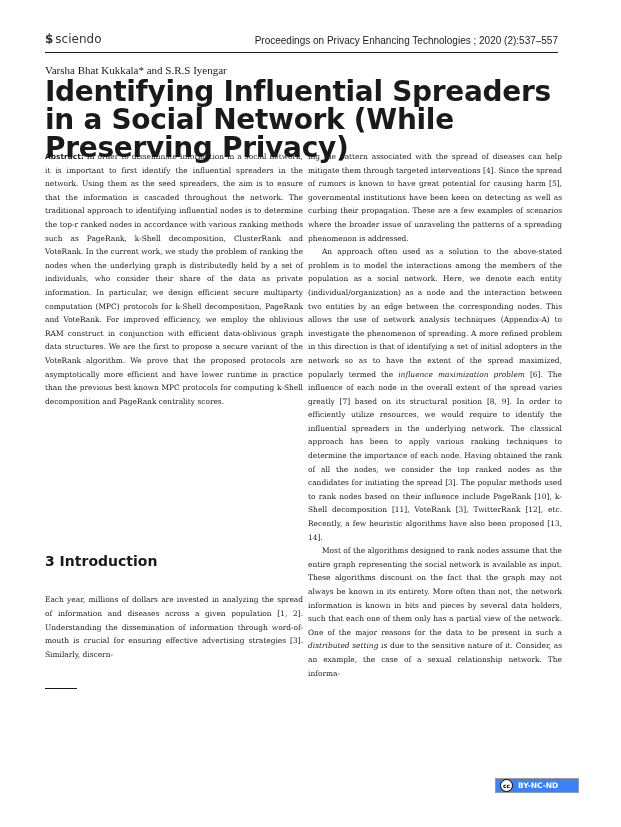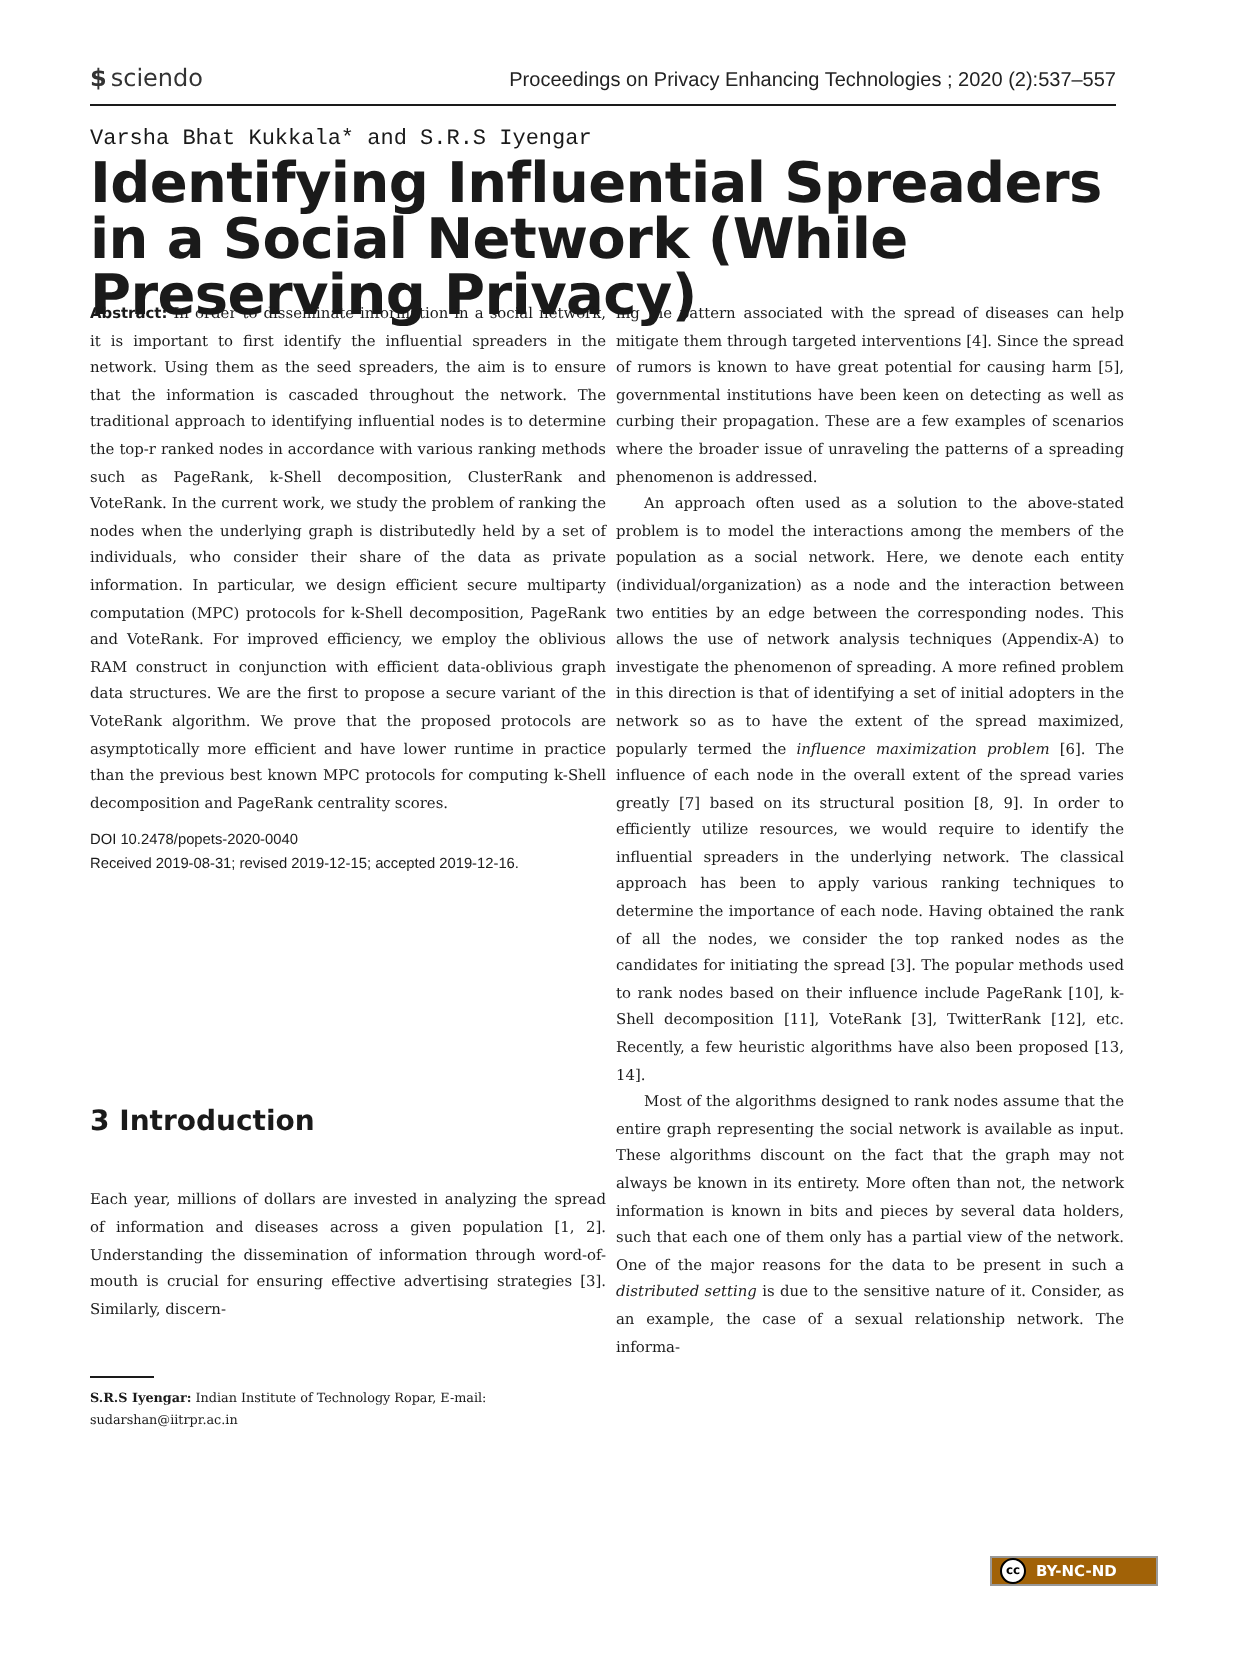--- a/index.html
+++ b/index.html
@@ -1,37 +1,37 @@
 <!DOCTYPE html>
 <html><head>
 <meta charset="utf-8">
 <style>
   html, body { margin: 0; padding: 0; background: #ffffff; }
   body { width: 621px; height: 827px; position: relative; overflow: hidden; color: #1a1a1a; }
   .header { position: absolute; left: 45px; top: 32px; width: 513px; height: 20px; border-bottom: 1.2px solid #1a1a1a; }
   .logo { position: absolute; left: 0; top: 0; display: flex; align-items: center; font-family: "DejaVu Sans", sans-serif; font-size: 12px; color: #333; }
   .logo .mark { font-weight: bold; margin-right: 2px; font-size: 12px; }
   .journal { position: absolute; right: 0; top: 3px; font-family: "Liberation Sans", sans-serif; font-size: 10px; color: #222; }
-  .authors { position: absolute; left: 45px; top: 64px; font-family: Liberation Mono, monospace; font-size: 11px; }
+  .authors { position: absolute; left: 45px; top: 64px; font-family: Liberation Serif, serif; font-size: 11px; }
   .title { position: absolute; left: 45px; top: 78px; width: 520px; font-family: "DejaVu Sans", sans-serif; font-size: 28px; font-weight: bold; line-height: 28px; letter-spacing: -0.3px; margin: 0; }
   .col { position: absolute; top: 150px; width: 258px; font-family: "DejaVu Serif", serif; font-size: 7.45px; line-height: 13.6px; text-align: justify; }
   .col.left { left: 45px; }
   .col.right { left: 308px; width: 254px; }
   .col p { margin: 0; }
   .lbl { font-family: "DejaVu Sans", sans-serif; font-weight: bold; margin-top: 12px; }
   .indent { text-indent: 14px; }
   .kw { margin-top: 6px !important; }
   .doi { margin-top: 6px !important; font-family: "Liberation Sans", sans-serif; font-size: 7.4px; line-height: 12px; text-align: left; }
   .section { position: absolute; left: 45px; top: 553px; font-family: "DejaVu Sans", sans-serif; font-size: 14px; font-weight: bold; margin: 0; }
   .intro { position: absolute; left: 45px; top: 586px; width: 258px; font-family: "DejaVu Serif", serif; font-size: 7.45px; line-height: 13.6px; text-align: justify; }
   .footnotes { position: absolute; left: 45px; top: 688px; width: 258px; font-family: "DejaVu Serif", serif; font-size: 6.4px; line-height: 11px; }
   .fn-rule { width: 32px; height: 1px; background: #1a1a1a; margin-bottom: 5px; }
   .fn p { margin: 0; }
   .fn b { font-weight: bold; }
-  .badge { position: absolute; left: 495px; top: 778px; width: 84px; height: 15px; background: #a16207; border: 1px solid #999; display: flex; align-items: center; box-sizing: border-box; }
+  .badge { position: absolute; left: 495px; top: 778px; width: 84px; height: 15px; background: #3b82f6; border: 1px solid #999; display: flex; align-items: center; box-sizing: border-box; }
   .cc { width: 13px; height: 13px; background: #fff; border-radius: 50%; margin-left: 4px; display: flex; align-items: center; justify-content: center; font-family: "DejaVu Sans", sans-serif; font-size: 6px; font-weight: bold; color: #000; border: 1px solid #000; box-sizing: border-box; }
   .cc-text { color: #fff; font-family: "DejaVu Sans", sans-serif; font-size: 7.5px; font-weight: bold; margin-left: 5px; }
   i { font-style: italic; }
 </style>
 </head>
 <body>
 
 <div class="header">
   <div class="logo">
     <span class="mark">$</span>
@@ -41,35 +41,28 @@
 </div>
 
 <div class="authors">Varsha Bhat Kukkala* and S.R.S Iyengar</div>
 <h1 class="title">Identifying Influential Spreaders in a Social Network (While Preserving Privacy)</h1>
 
 <div class="col left">
   <p>
     <span class="lbl">Abstract:</span>
     <span>In order to disseminate information in a social network, it is important to first identify the influential spreaders in the network. Using them as the seed spreaders, the aim is to ensure that the information is cascaded throughout the network. The traditional approach to identifying influential nodes is to determine the top-r ranked nodes in accordance with various ranking methods such as PageRank, k-Shell decomposition, ClusterRank and VoteRank. In the current work, we study the problem of ranking the nodes when the underlying graph is distributedly held by a set of individuals, who consider their share of the data as private information. In particular, we design efficient secure multiparty computation (MPC) protocols for k-Shell decomposition, PageRank and VoteRank. For improved efficiency, we employ the oblivious RAM construct in conjunction with efficient data-oblivious graph data structures. We are the first to propose a secure variant of the VoteRank algorithm. We prove that the proposed protocols are asymptotically more efficient and have lower runtime in practice than the previous best known MPC protocols for computing k-Shell decomposition and PageRank centrality scores.</span>
   </p>
-  <p class="doi">
-    <span>DOI 10.2478/popets-2020-0040</span><br>
-    <span>Received 2019-08-31; revised 2019-12-15; accepted 2019-12-16.</span>
-  </p>
 </div>
 
 <h2 class="section">3 Introduction</h2>
 <p class="intro">Each year, millions of dollars are invested in analyzing the spread of information and diseases across a given population [1, 2]. Understanding the dissemination of information through word-of-mouth is crucial for ensuring effective advertising strategies [3]. Similarly, discern-</p>
 
 <div class="footnotes">
   <div class="fn-rule"></div>
   <div class="fn">
-    <p>
-      <b>S.R.S Iyengar:</b><span> Indian Institute of Technology Ropar, E-mail: sudarshan@iitrpr.ac.in</span>
-    </p>
   </div>
 </div>
 
 <div class="col right">
   <p>ing the pattern associated with the spread of diseases can help mitigate them through targeted interventions [4]. Since the spread of rumors is known to have great potential for causing harm [5], governmental institutions have been keen on detecting as well as curbing their propagation. These are a few examples of scenarios where the broader issue of unraveling the patterns of a spreading phenomenon is addressed.</p>
   <p class="indent"><span>An approach often used as a solution to the above-stated problem is to model the interactions among the members of the population as a social network. Here, we denote each entity (individual/organization) as a node and the interaction between two entities by an edge between the corresponding nodes. This allows the use of network analysis techniques (Appendix-A) to investigate the phenomenon of spreading. A more refined problem in this direction is that of identifying a set of initial adopters in the network so as to have the extent of the spread maximized, popularly termed the </span><i>influence maximization problem</i><span> [6]. The influence of each node in the overall extent of the spread varies greatly [7] based on its structural position [8, 9]. In order to efficiently utilize resources, we would require to identify the influential spreaders in the underlying network. The classical approach has been to apply various ranking techniques to determine the importance of each node. Having obtained the rank of all the nodes, we consider the top ranked nodes as the candidates for initiating the spread [3]. The popular methods used to rank nodes based on their influence include PageRank [10], k-Shell decomposition [11], VoteRank [3], TwitterRank [12], etc. Recently, a few heuristic algorithms have also been proposed [13, 14].</span></p>
   <p class="indent"><span>Most of the algorithms designed to rank nodes assume that the entire graph representing the social network is available as input. These algorithms discount on the fact that the graph may not always be known in its entirety. More often than not, the network information is known in bits and pieces by several data holders, such that each one of them only has a partial view of the network. One of the major reasons for the data to be present in such a </span><i>distributed setting</i><span> is due to the sensitive nature of it. Consider, as an example, the case of a sexual relationship network. The informa-</span></p>
 </div>
 
 <div class="badge">

